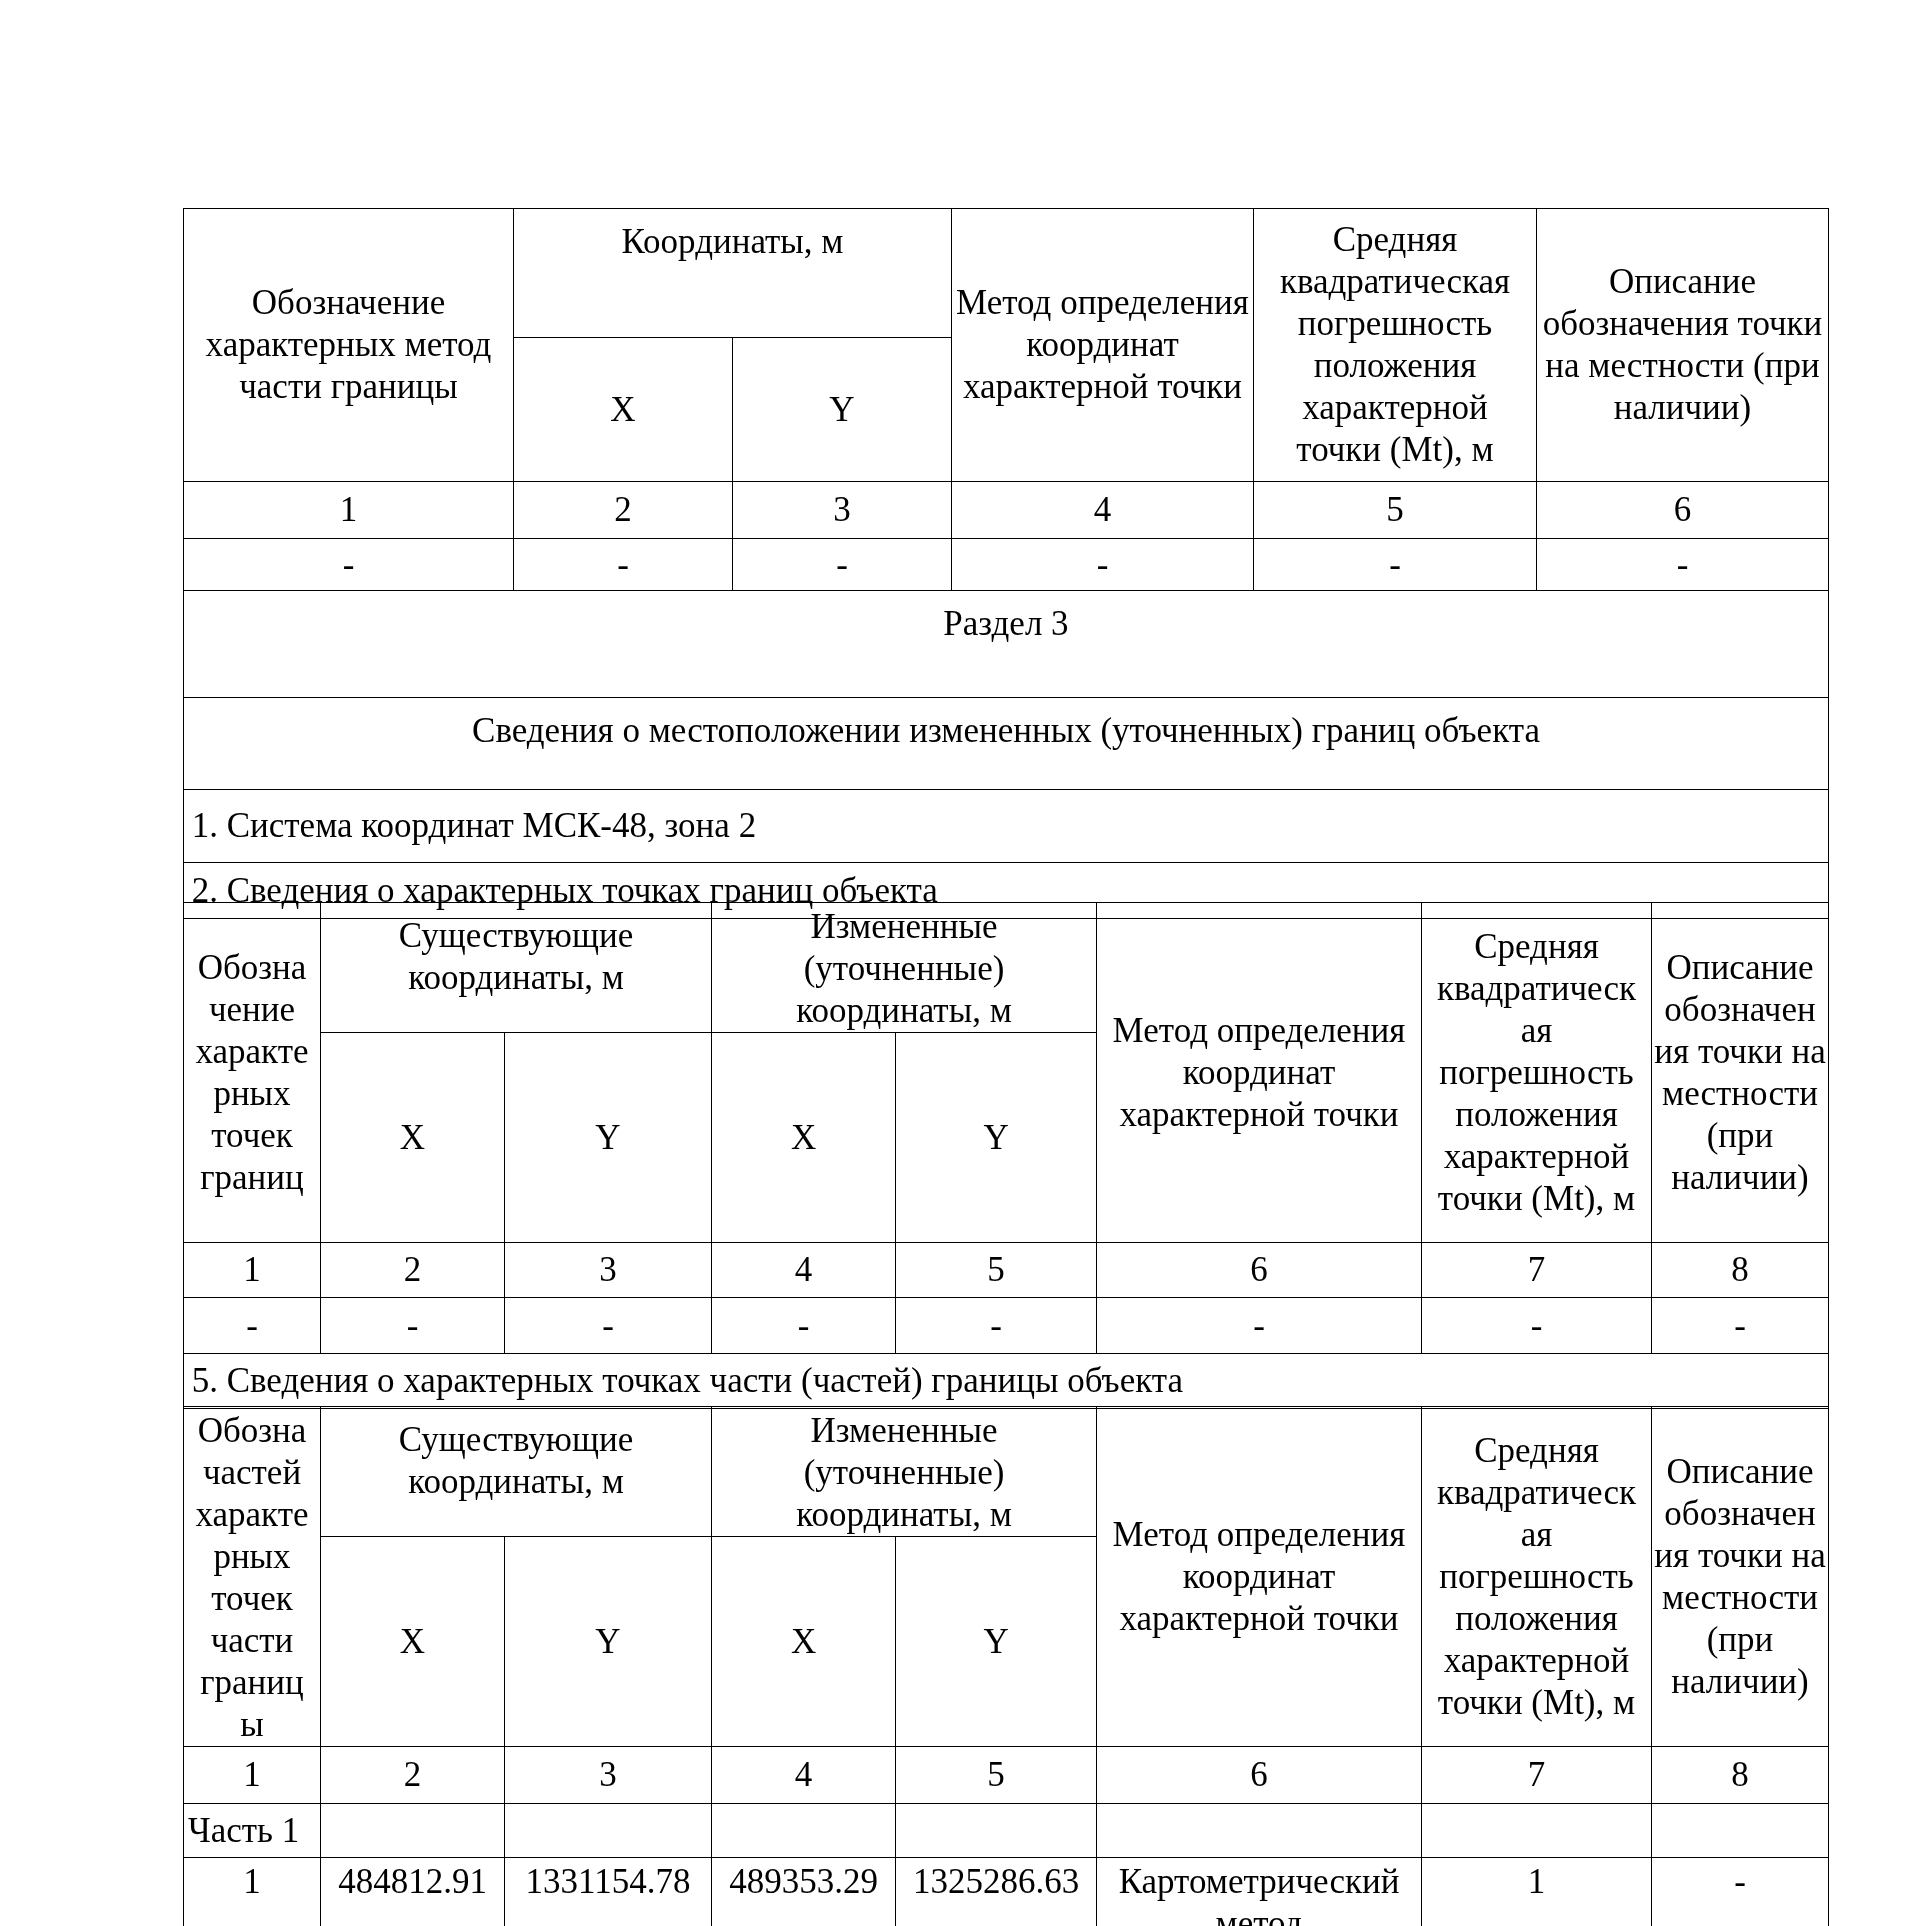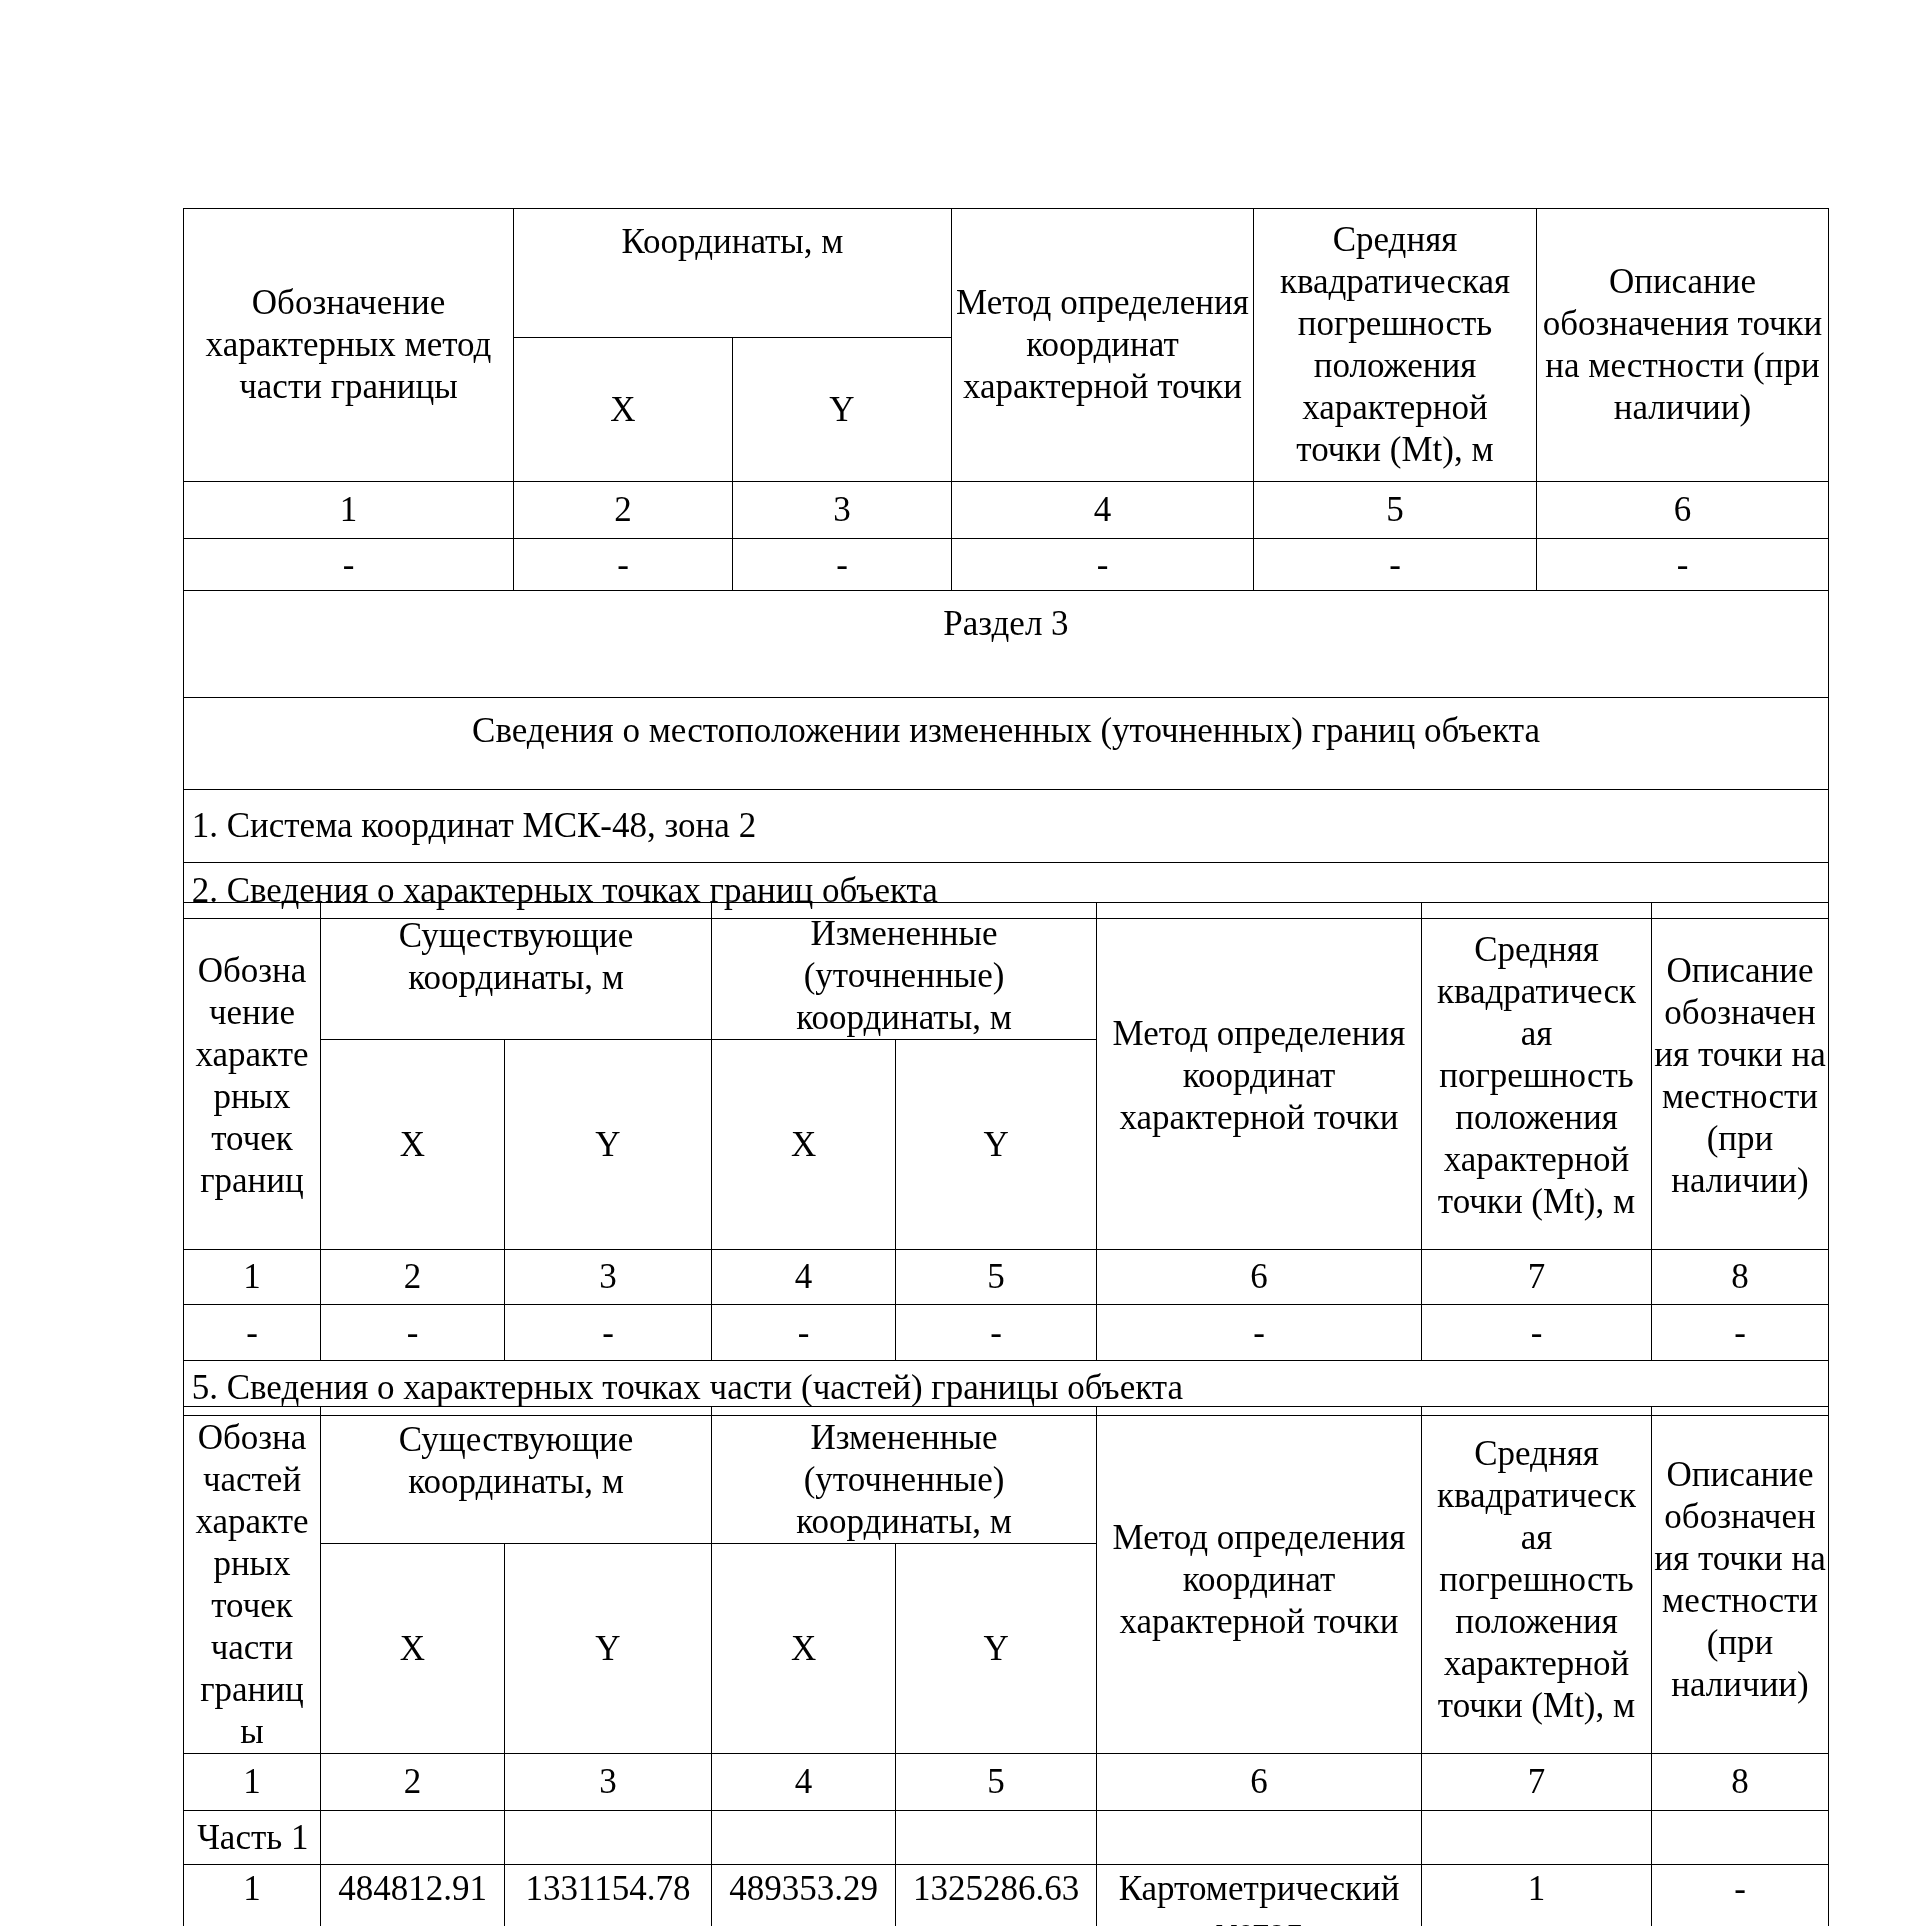--- a/index.html
+++ b/index.html
@@ -2,21 +2,21 @@
 <html style="font-size:6.2px"><head>
 <meta charset="utf-8">
 <style>
   html, body { margin:0; padding:0; background:#ffffff; }
   body { width:1911px; height:2703px; position:relative; overflow:hidden;
          font-family:"Liberation Serif", "DejaVu Serif", serif; color:#000; }
   table { position:absolute; border-collapse:collapse; table-layout:fixed; }
   td { border:1.9px solid #000; text-align:center; vertical-align:middle;
        font-size:35px; line-height:42px; padding:0 2.3px; overflow:hidden; word-wrap:break-word; }
   td.left { text-align:left; padding-left:7.7px; }
-  td.top { vertical-align:top; padding-top:10px; }
+  td.top { vertical-align:top; padding-top:3px; }
   .method { line-height:42px; vertical-align:top; padding-top:3.1px; }
   .cell-top { vertical-align:top; padding-top:11.6px; }
 </style>
 </head>
 <body>
 
 <table style="left:183px; top:208px; width:1645px;">
   <colgroup>
     <col style="width:330px">
       <col style="width:219px">
@@ -150,21 +150,21 @@
     <td>1</td>
     <td>2</td>
     <td>3</td>
     <td>4</td>
     <td>5</td>
     <td>6</td>
     <td>7</td>
     <td>8</td>
   </tr>
   <tr style="height:54px">
-    <td class="left" style="padding-left:3.9px; overflow:visible; white-space:nowrap;text-align:center;">Часть 1</td>
+    <td class="left" style="padding-left:3.9px; overflow:visible; white-space:nowrap;">Часть 1</td>
     <td></td>
     <td></td>
     <td></td>
     <td></td>
     <td></td>
     <td></td>
     <td></td>
   </tr>
 
   <tr style="height:82px">

